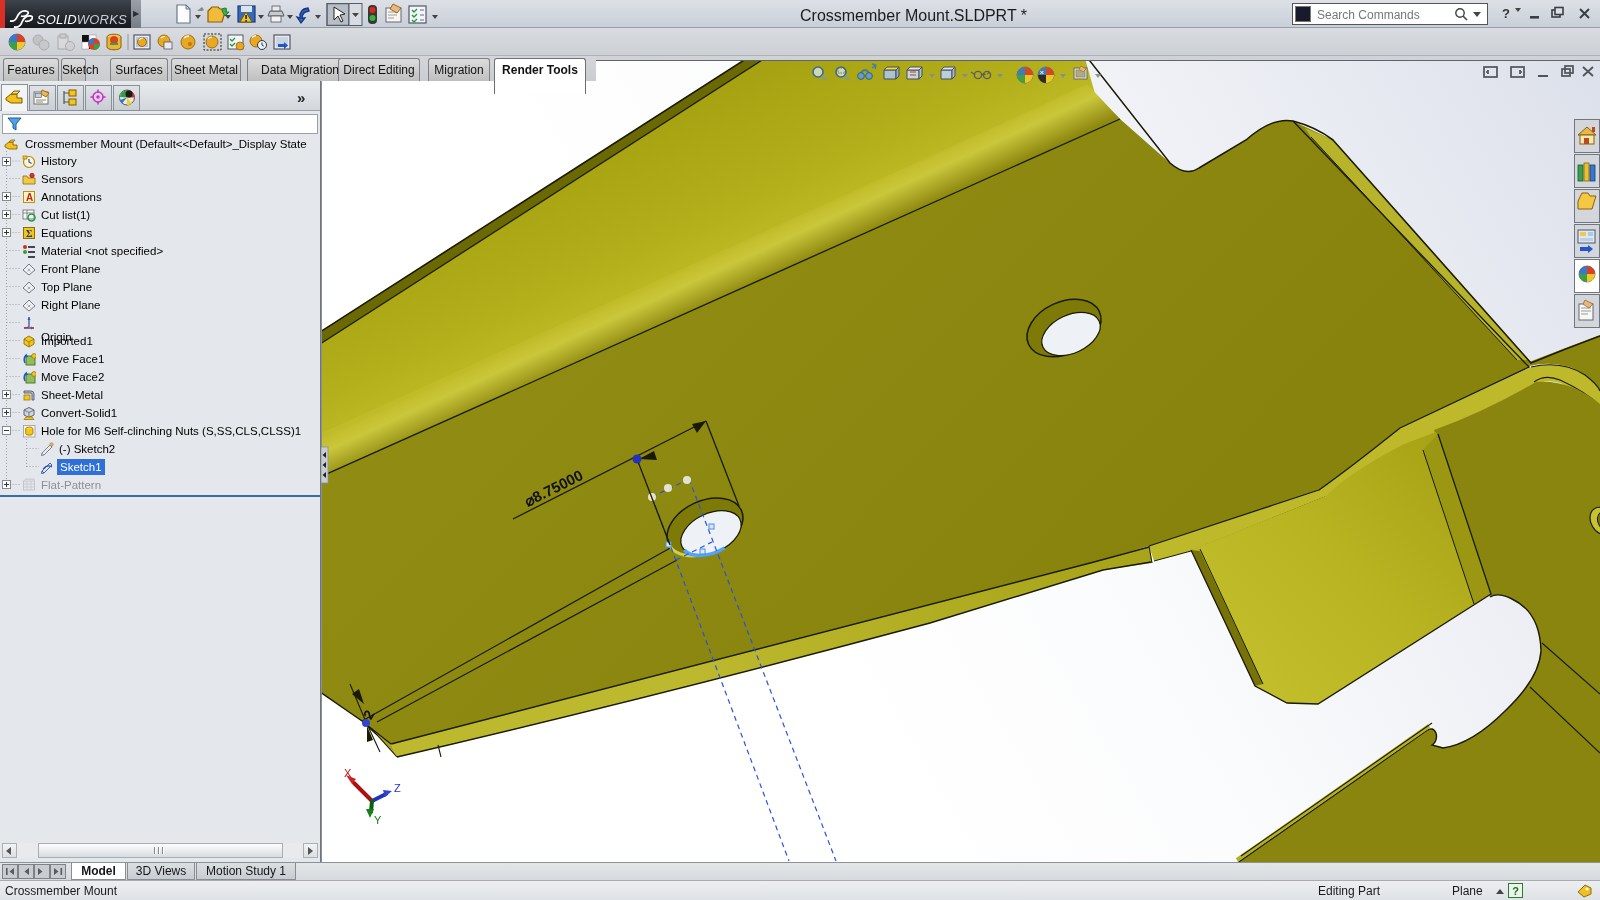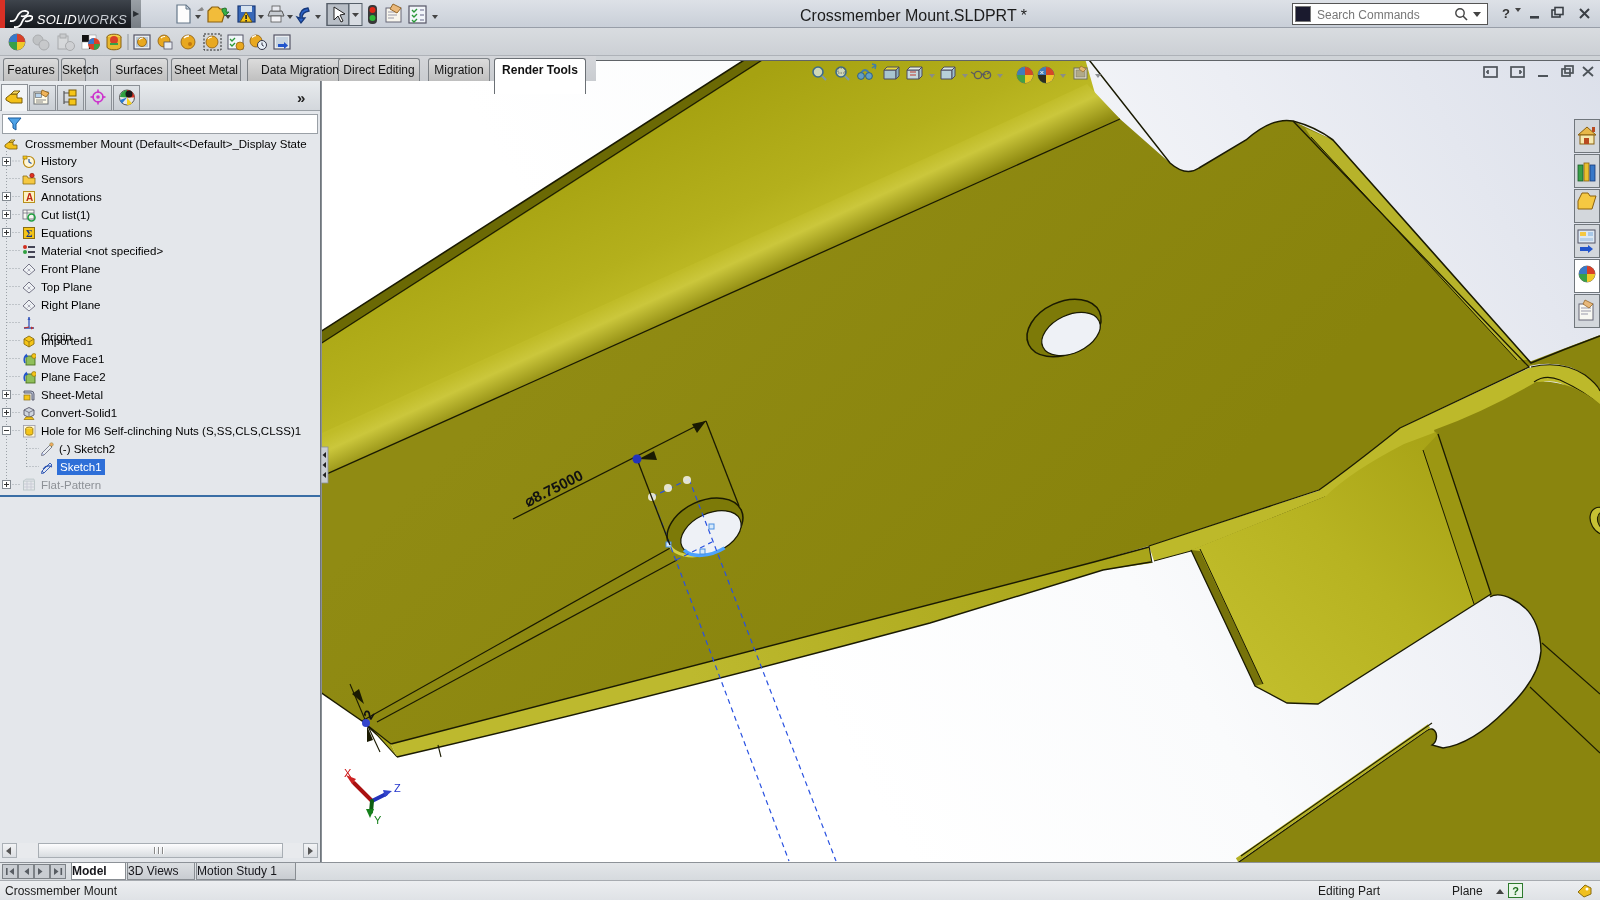--- a/index.html
+++ b/index.html
@@ -14,21 +14,21 @@
 #searchbox .console{position:absolute;left:2px;top:2px;width:16px;height:16px;background:#1a1a2e;border:1px solid #777}
 #searchbox .stext{position:absolute;left:24px;top:4px;font-size:12px;color:#777}
 #toolbar2{position:absolute;z-index:30;left:0;top:28px;width:1600px;height:28px;background:linear-gradient(#d9dce0,#ccd0d5);border-bottom:1px solid #aeb2b8}
 #tabband{position:absolute;z-index:30;left:0;top:56px;width:596px;height:25px;background:linear-gradient(#d4d6da,#c9ccd0)}
 .tab{position:absolute;top:2px;height:23px;background:linear-gradient(#dcdcdc,#bfbfbf);border:1px solid #7d8287;border-bottom:none;border-radius:3px 3px 0 0;font-size:12px;color:#121212;text-align:center;padding-top:4px}
 .tab.active{background:#fff;font-weight:bold;height:36px;z-index:5;border-color:#6b7075}
 #vpstrip{position:absolute;left:596px;top:56px;width:1004px;height:4px;background:#cfd3d7}
 #leftpanel{position:absolute;z-index:25;left:0;top:81px;width:321px;height:781px;background:#e4e7eb;border-right:1px solid #6f757c}
 #statusbar{position:absolute;z-index:30;left:0;top:880px;width:1600px;height:20px;background:linear-gradient(#eceef0,#dfe2e6);border-top:1px solid #a7abb0;font-size:12px;color:#1a1a1a}
 #bottomband{position:absolute;z-index:28;left:0;top:862px;width:1600px;height:18px;background:linear-gradient(#e3e6e9,#d6dade);border-top:1px solid #8d9298}
-.mtab{position:absolute;top:0px;height:17px;background:linear-gradient(#dcdfe2,#c8ccd1);border:1px solid #888d92;border-top:none;font-size:12px;color:#15151a;text-align:left;padding-top:1px}
+.mtab{position:absolute;top:0px;height:17px;background:linear-gradient(#dcdfe2,#c8ccd1);border:1px solid #888d92;border-top:none;font-size:12px;color:#15151a;text-align:center;padding-top:1px}
 .mtab.active{background:#fff;font-weight:bold}
 .treerow{position:absolute;left:0;font-size:11.5px;color:#000;white-space:nowrap}
 .grey{color:#8d9196}
 </style></head><body>
 <div id="titlebar">
  <div id="logo"></div>
     <div id="logored"></div>
  <div id="logotext"><svg width="26" height="22" viewBox="0 0 26 22" style="vertical-align:-5px">
         <path d="M3 14 Q8 15 10 10 Q13 3 19 4 Q23 5 20 8 Q17 10 14 9" stroke="#fff" stroke-width="1.8" fill="none"></path>
         <path d="M7 20 Q13 21 15 15 Q18 8 24 9 Q27 10 24 13 Q21 15 18 14" stroke="#fff" stroke-width="1.8" fill="none"></path>
@@ -616,21 +616,21 @@
         </svg>
 <span class="abs" style="left:41px;top:0">Move Face1</span>
 </div>
 <div class="treerow" style="top:287.5px;left:0;height:16px;line-height:16px">
 <svg class="abs" style="left:22px;top:1px" width="14" height="15" viewBox="0 0 14 15">
           <rect x="4" y="4" width="9" height="9" fill="#8fbf5a" stroke="#4a7020" stroke-width=".9"></rect>
           <path d="M3 11 Q1 7 4 3" stroke="#2255cc" stroke-width="1.6" fill="none"></path>
           <path d="M4.5 1.5 L2.5 5.5 L6 5 Z" fill="#2255cc"></path>
           <circle cx="12" cy="4" r="2.4" fill="#f5c518" stroke="#8a6d10" stroke-width=".7"></circle>
         </svg>
-<span class="abs" style="left:41px;top:0">Plane Face2</span>
+<span class="abs" style="left:41px;top:0">Move Face2</span>
 </div>
 <div class="treerow" style="top:305.5px;left:0;height:16px;line-height:16px">
 <svg class="abs" style="left:2px;top:3.5px" width="9" height="9" viewBox="0 0 9 9">
           <rect x="0.5" y="0.5" width="8" height="8" fill="#fff" stroke="#848b92"></rect>
           <line x1="2" y1="4.5" x2="7" y2="4.5" stroke="#333" stroke-width="1"></line>
           <line x1="4.5" y1="2" x2="4.5" y2="7" stroke="#333" stroke-width="1"></line>
         </svg>
 <svg class="abs" style="left:22px;top:1px" width="14" height="15" viewBox="0 0 14 15">
           <path d="M2 3 L9 3 Q12 3 12 6 L12 12 L10 12 L10 6 Q10 5 9 5 L2 5 Z" fill="#b8c4d8" stroke="#556" stroke-width=".9"></path>
           <rect x="2" y="7" width="6" height="5" fill="#f5c518" stroke="#8a6d10" stroke-width=".7"></rect>

